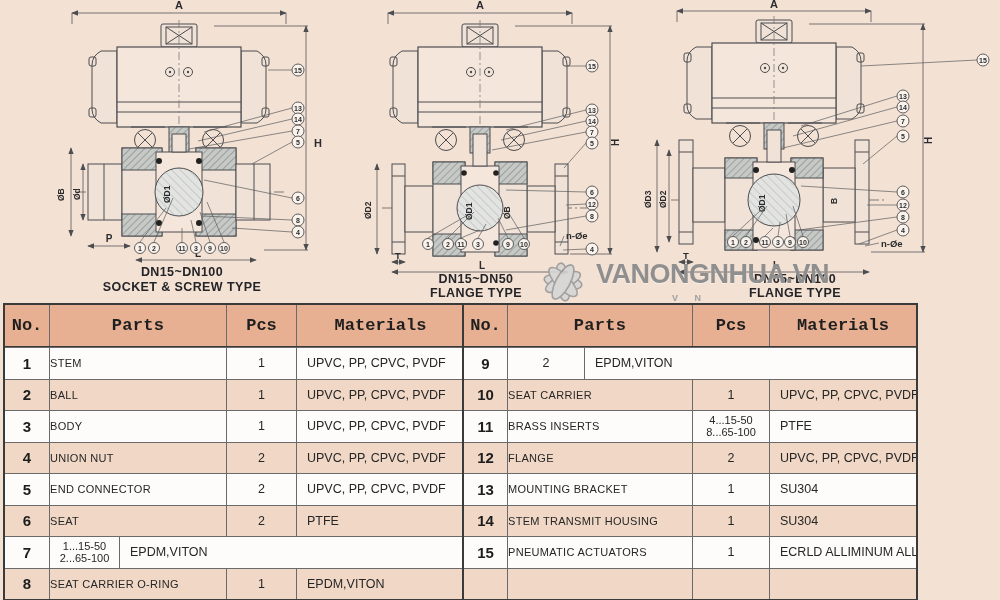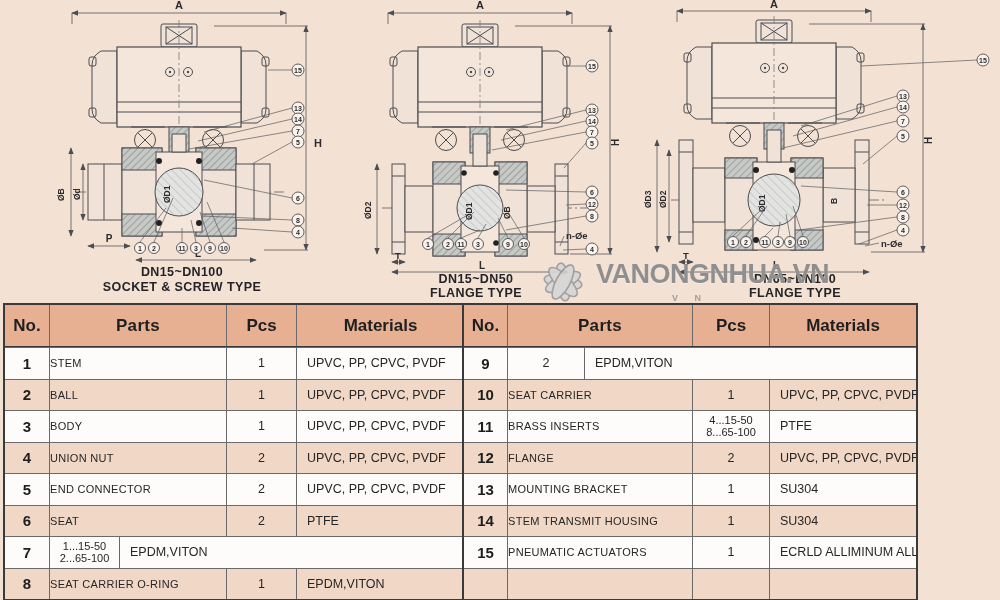--- a/index.html
+++ b/index.html
@@ -28,21 +28,21 @@
            font-stretch:condensed;}
   .wm-sub{position:absolute;left:138px;top:42px;font-size:9px;color:#a0a0a0;letter-spacing:7px;font-weight:bold;}
 
   
   .ptable{position:absolute;top:303px;height:294px;display:flex;flex-direction:column;
           border:2px solid #3a3a3a;background:#fdfcfa;z-index:3;}
   .t-left{left:3px;width:459px;}
   .t-right{left:462px;width:452px;}
   .trow{display:flex;flex:1;border-top:1px solid #6a6a6a;min-height:0;}
   .trow:first-child{border-top:none;}
-  .thead{flex:none;height:41px;background:#e8b092;border-bottom:1px solid #3a3a3a;}
+  .thead{flex:none;height:41px;background:#e8b092;border-bottom:1px solid #3a3a3a;font-family:Liberation Mono, monospace;}
   .r-white{background:#fdfcfa;}
   .r-pink{background:#f1d8c6;}
   .c{display:flex;flex-direction:column;justify-content:center;border-left:1px solid #6a6a6a;
      overflow:hidden;white-space:nowrap;}
   .c:first-child{border-left:none;}
   .no{align-items:center;font-weight:bold;font-size:15px;color:#1d1d1d;}
   .part{padding-left:0;font-size:11px;color:#262626;letter-spacing:.3px;}
   .pcs{align-items:center;font-size:12.5px;color:#262626;}
   .pcs .p2{font-size:11px;}
   .pcs .p1:empty,.pcs .p2:empty{display:none;}

